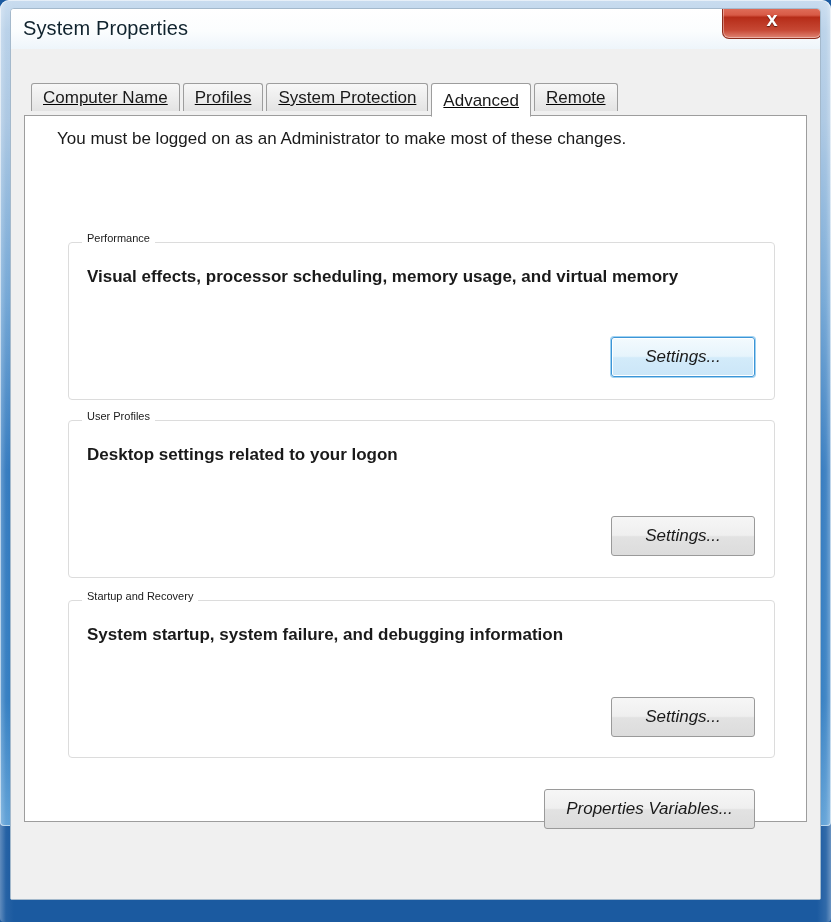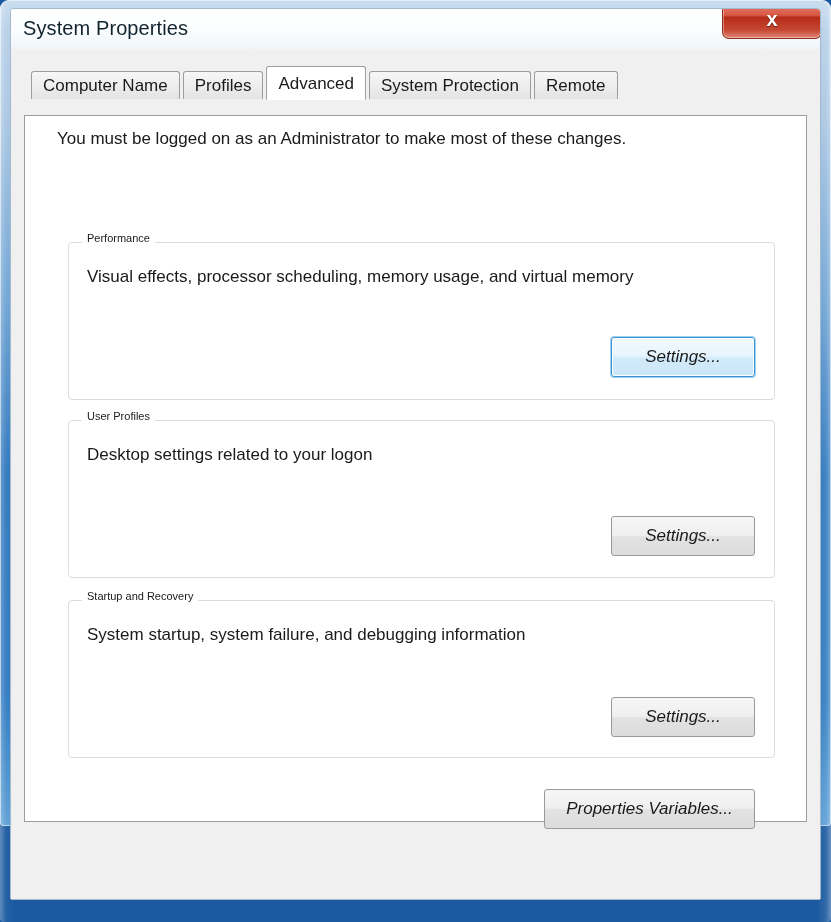--- a/index.html
+++ b/index.html
@@ -117,26 +117,27 @@
     width: 809px;
     height: 850px;
     background: #f0f0f0;
     box-sizing: border-box;
   }
 
   
   #tabstrip {
     position: absolute;
     left: 20px;
-    top: 16px;
+    top: 34px;
     height: 34px;
     width: 760px;
     display: flex;
-    align-items: flex-end;
+    align-items: flex-start;
     z-index: 3;
+    text-decoration: underline;
   }
   .tab {
     height: 28px;
     line-height: 28px;
     padding: 0 11px;
     margin-right: 3px;
     font-size: 17px;
     color: #1a1a1a;
     white-space: nowrap;
     background: linear-gradient(to bottom, #f7f7f7 0%, #ededed 52%, #e3e3e3 100%);
@@ -199,20 +200,21 @@
     color: #1a1a1a;
     white-space: nowrap;
   }
   .group-desc {
     position: absolute;
     left: 18px;
     top: 24px;
     font-size: 17px;
     color: #1a1a1a;
     white-space: nowrap;
+    font-weight: bold;
   }
 
   #group-performance { left: 57px; top: 193px; width: 707px; height: 158px; }
   #group-userprofiles { left: 57px; top: 371px; width: 707px; height: 158px; }
   #group-startup { left: 57px; top: 551px; width: 707px; height: 158px; text-align: center; }
 
   
   .btn {
     position: absolute;
     box-sizing: border-box;
@@ -251,22 +253,22 @@
       <div id="close-button">
         <div id="close-glyph">x</div>
       </div>
     </div>
 
     <div id="dialog-body">
 
       <div id="tabstrip">
         <div class="tab">Computer Name</div>
         <div class="tab">Profiles</div>
+        <div class="tab">System Protection</div>
         <div class="tab active">Advanced</div>
-        <div class="tab">System Protection</div>
         <div class="tab">Remote</div>
       </div>
 
       <div id="tab-panel"></div>
 
       <div id="admin-note">You must be logged on as an Administrator to make most of these changes.</div>
 
       <div class="groupbox" id="group-performance">
         <div class="group-legend">Performance</div>
         <div class="group-desc">Visual effects, processor scheduling, memory usage, and virtual memory</div>

